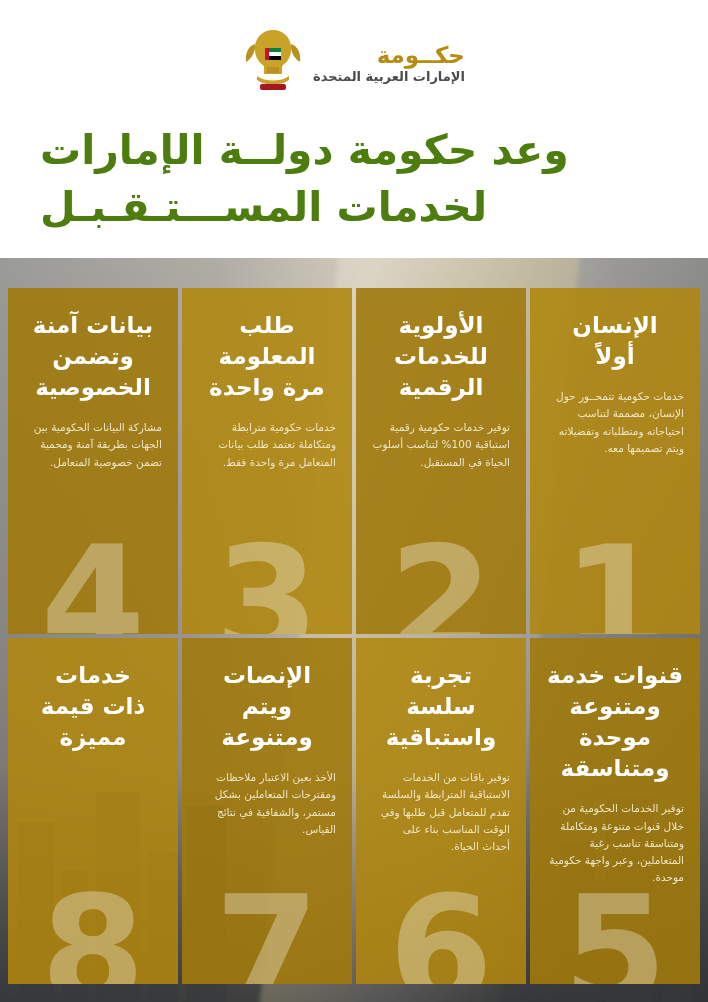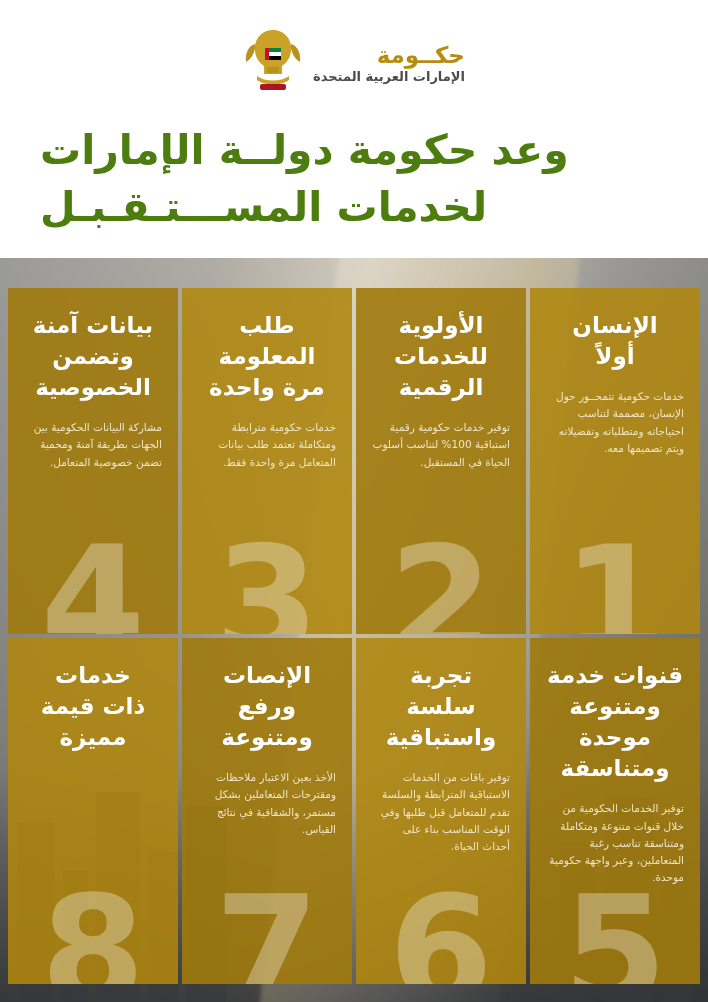--- a/index.html
+++ b/index.html
@@ -264,21 +264,21 @@
         <div>تجربة سلسة</div>
         <div>واستباقية</div>
       </div>
       <div class="card-desc">توفير باقات من الخدمات الاستباقية المترابطة والسلسة تقدم للمتعامل قبل طلبها وفي الوقت المناسب بناء على أحداث الحياة.</div>
       <div class="card-number">6</div>
     </div>
 
     <div class="card alt">
       <div class="card-title">
         <div>الإنصات</div>
-        <div>ورفع</div>
+        <div>ويتم</div>
         <div>ومتنوعة</div>
       </div>
       <div class="card-desc">الأخذ بعين الاعتبار ملاحظات ومقترحات المتعاملين بشكل مستمر، والشفافية في نتائج القياس.</div>
       <div class="card-number">7</div>
     </div>
 
     <div class="card">
       <div class="card-title">
         <div>خدمات</div>
         <div>ذات قيمة</div>

